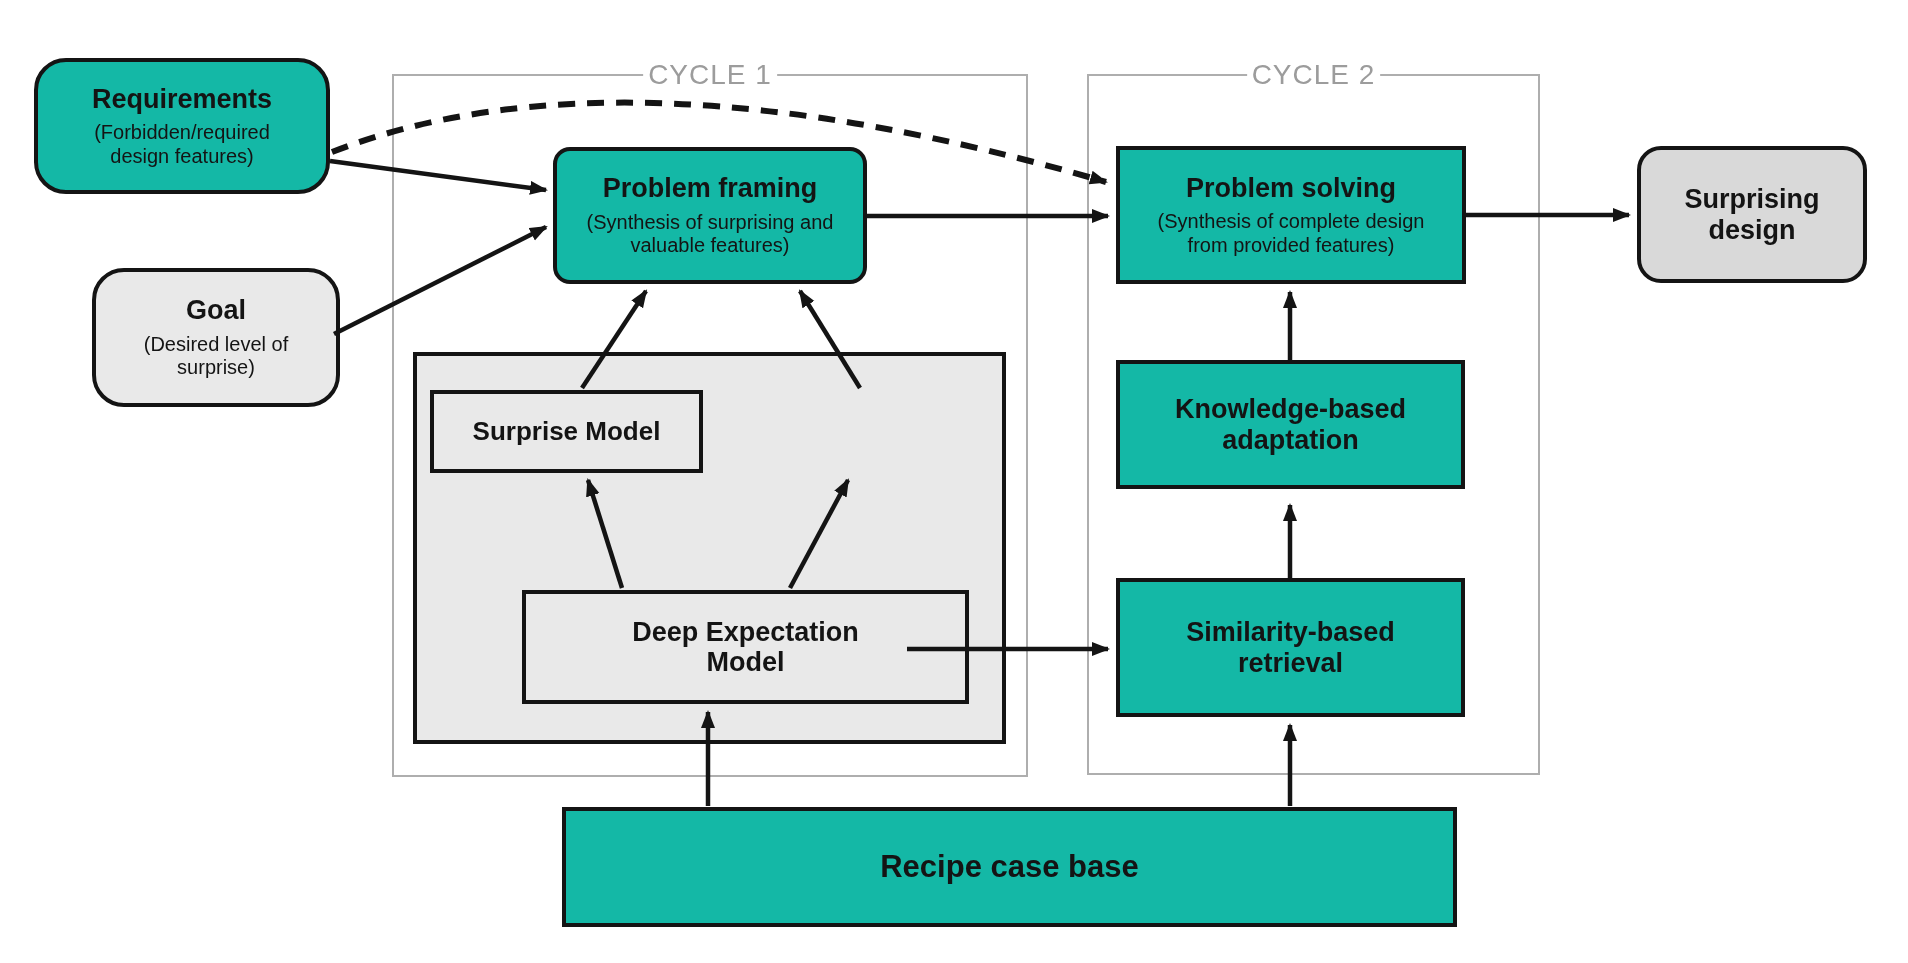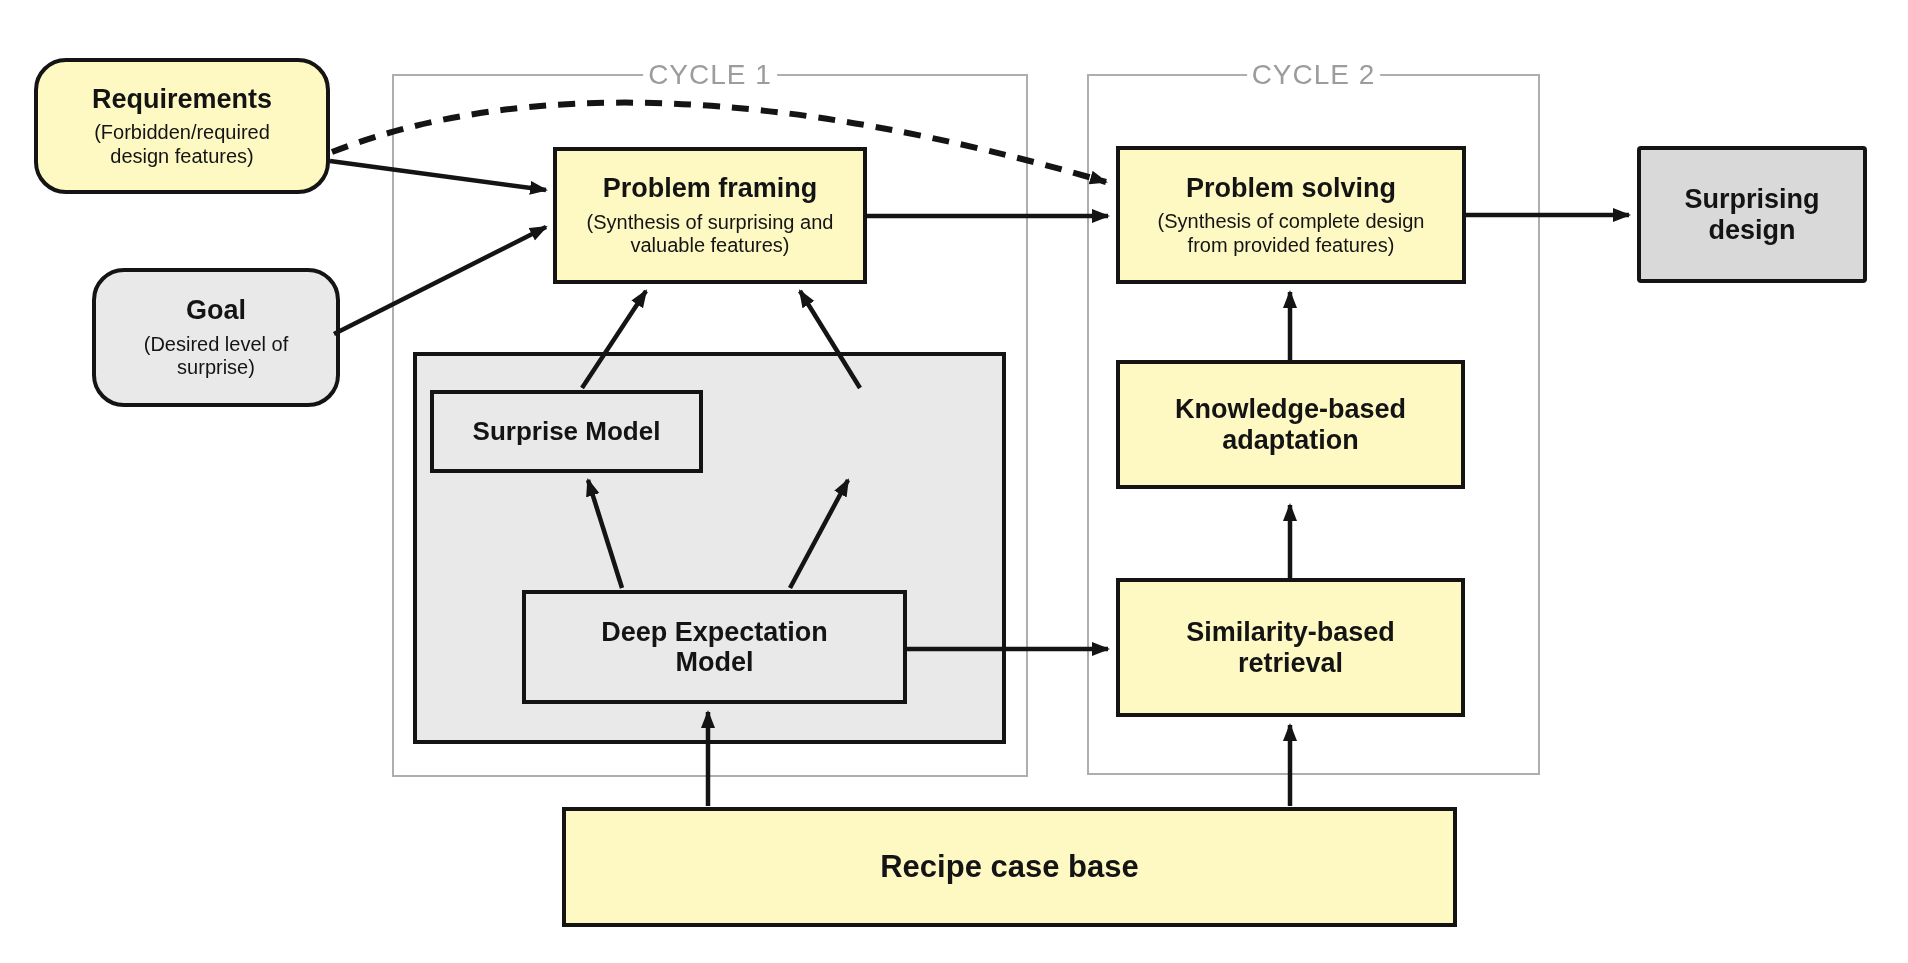--- a/index.html
+++ b/index.html
@@ -26,21 +26,21 @@
     background: #fff;
     padding: 0 5px;
     font-size: 28px;
     letter-spacing: 1px;
     color: var(--cycle-label, #9c9c9c);
     white-space: nowrap;
     line-height: 34px;
   }
   .node {
     position: absolute;
-    background: #fef9c3;
+    background: #14b8a6;
     border: 4px solid var(--box-border, #141414);
     box-sizing: border-box;
     display: flex;
     flex-direction: column;
     align-items: center;
     justify-content: center;
     text-align: center;
     z-index: 2;
   }
   .group {
@@ -104,48 +104,48 @@
   <div class="node rounded" style="left:34px; top:58px; width:296px; height:136px;">
     <div class="title">Requirements</div>
     <div class="subtitle" style="max-width:220px;">(Forbidden/required design features)</div>
   </div>
 
   <div class="node rounded gray" style="left:92px; top:268px; width:248px; height:139px;">
     <div class="title">Goal</div>
     <div class="subtitle" style="max-width:180px;">(Desired level of surprise)</div>
   </div>
 
-  <div class="node" style="left:553px; top:147px; width:314px; height:137px;">
+  <div class="node" style="left:553px; top:147px; width:314px; height:137px;border-radius:17px;">
     <div class="title">Problem framing</div>
     <div class="subtitle" style="max-width:250px;">(Synthesis of surprising and valuable features)</div>
   </div>
 
   <div class="node gray" style="left:430px; top:390px; width:273px; height:83px;">
     <div class="title" style="font-size:26px;">Surprise Model</div>
   </div>
 
 
-  <div class="node gray" style="left:522px; top:590px; width:385px; height:114px;">
+  <div class="node gray" style="left:522px; top:590px; width:447px; height:114px;">
     <div class="title w240">Deep Expectation Model</div>
   </div>
 
   <div class="node" style="left:1116px; top:146px; width:350px; height:138px;">
     <div class="title">Problem solving</div>
     <div class="subtitle" style="max-width:300px;">(Synthesis of complete design from provided features)</div>
   </div>
 
   <div class="node" style="left:1116px; top:360px; width:349px; height:129px;">
     <div class="title w240">Knowledge-based adaptation</div>
   </div>
 
   <div class="node" style="left:1116px; top:578px; width:349px; height:139px;">
     <div class="title w240">Similarity-based retrieval</div>
   </div>
 
-  <div class="node rounded darkgray" style="left:1637px; top:146px; width:230px; height:137px; border-radius:4px;">
+  <div class="node rounded darkgray" style="left:1637px; top:146px; width:230px; height:137px; border-radius:24px;">
     <div class="title w170">Surprising design</div>
   </div>
 
   <div class="node" style="left:562px; top:807px; width:895px; height:120px;">
     <div class="title big-title">Recipe case base</div>
   </div>
 
   <svg id="edges-svg" viewBox="0 0 1908 963" xmlns="http://www.w3.org/2000/svg">
     <defs>
       <marker id="arrowhead" markerUnits="userSpaceOnUse" markerWidth="22" markerHeight="17" refX="16" refY="7" orient="auto">

